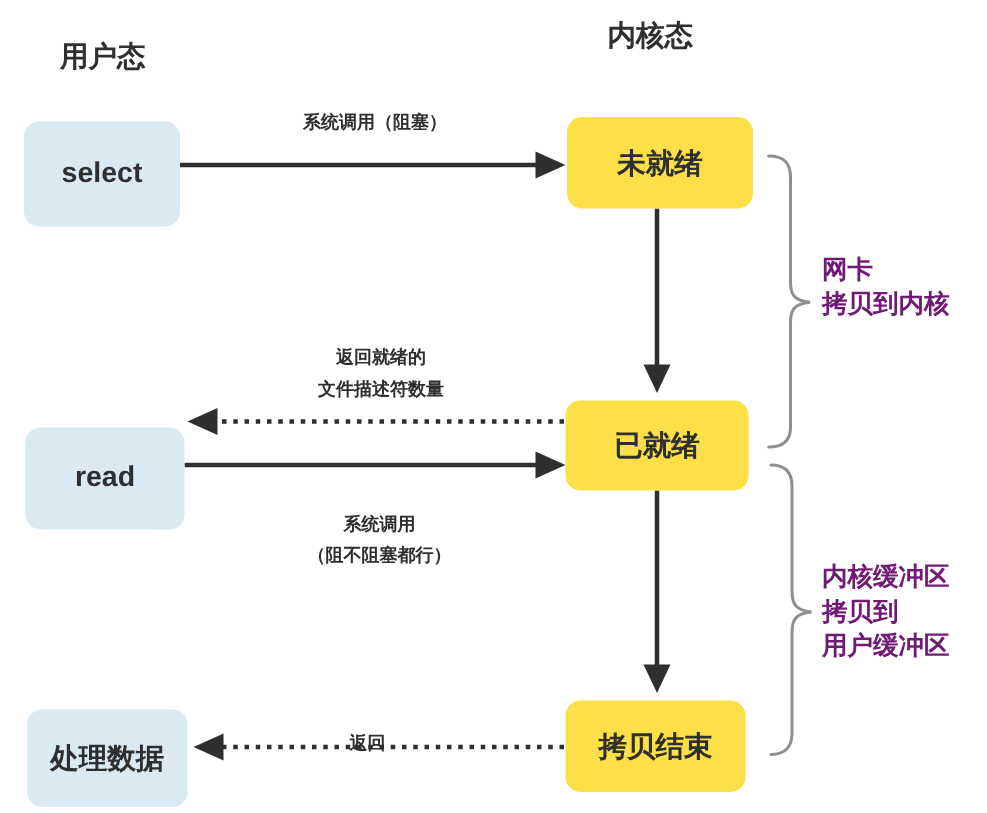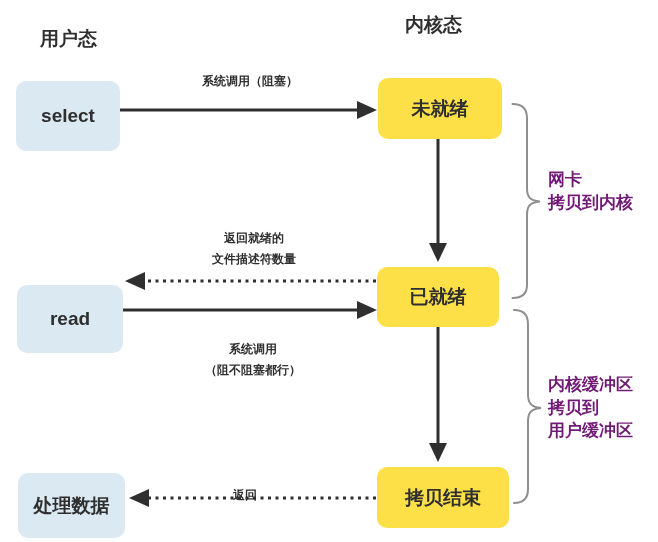--- a/index.html
+++ b/index.html
@@ -95,21 +95,21 @@
   <div class="box user" style="left:18px; top:473px; width:107px; height:65px;">
     <span>处理数据</span>
   </div>
 
   <div class="box kernel" style="left:378px; top:78px; width:124px; height:61px;">
     <span>未就绪</span>
   </div>
   <div class="box kernel" style="left:377px; top:267px; width:122px; height:60px;">
     <span>已就绪</span>
   </div>
-  <div class="box kernel" style="left:377px; top:467px; width:132px; height:61px;align-items:center;">
+  <div class="box kernel" style="left:377px; top:467px; width:120px; height:61px;align-items:center;">
     <span>拷贝结束</span>
   </div>
 
   <div class="albl" style="left:250px; top:71px;">
     <div>系统调用（阻塞）</div>
   </div>
   <div class="albl" style="left:254px; top:228px;">
     <div>返回就绪的</div>
     <div>文件描述符数量</div>
   </div>

